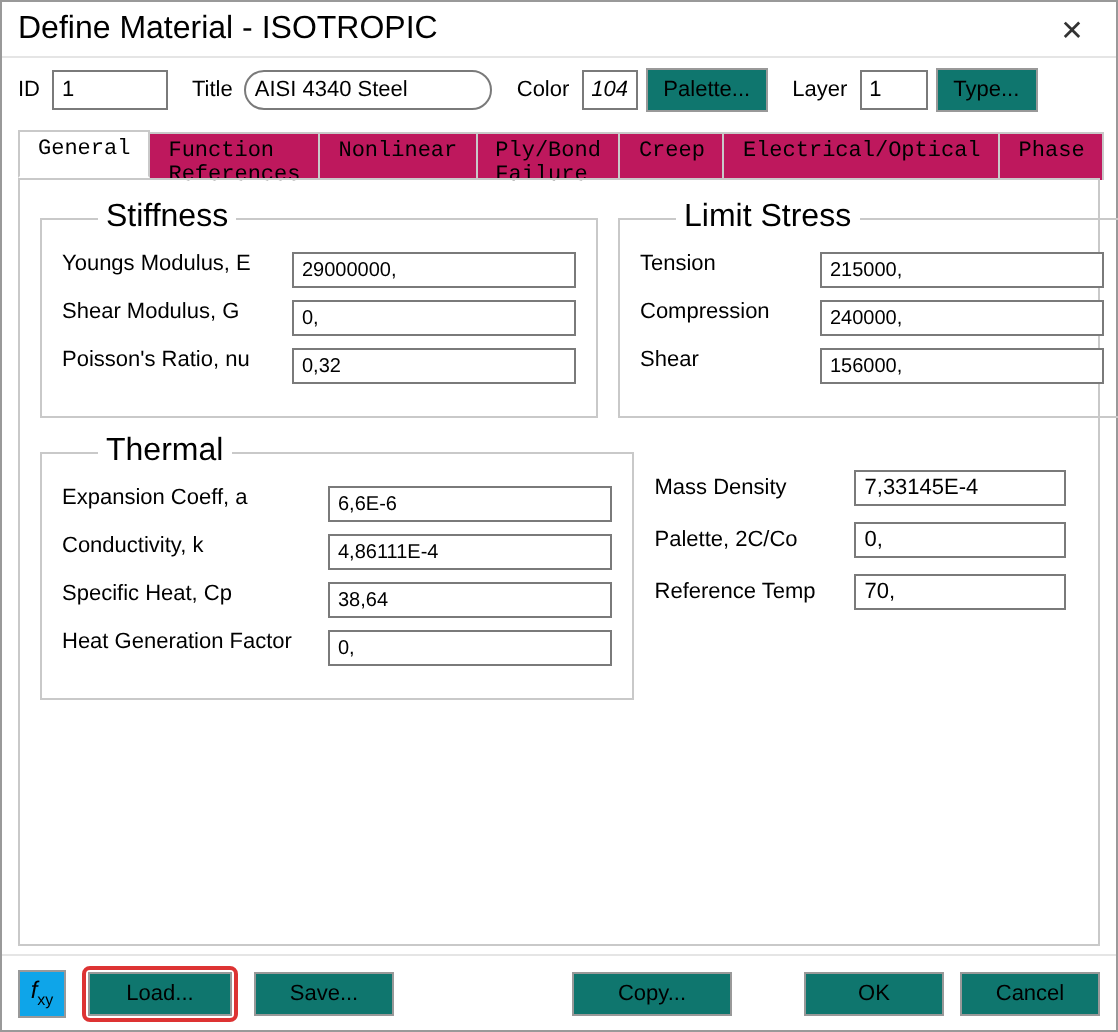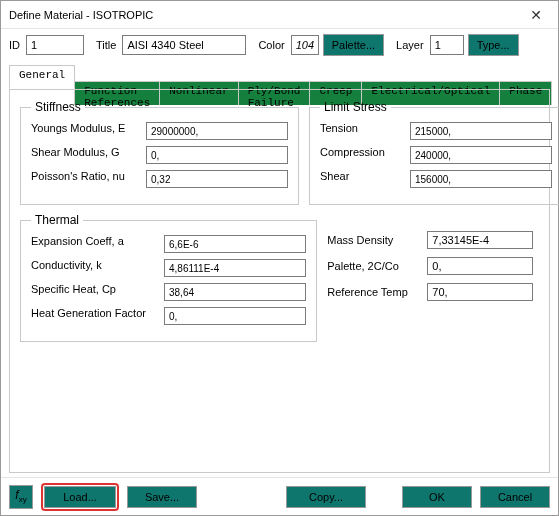--- a/index.html
+++ b/index.html
@@ -21,21 +21,21 @@
   .titlebar {
     height: 28px;
     background: #fff;
     border-bottom: 1px solid #e5e5e5;
     display: flex;
     align-items: center;
     padding: 0 0 0 8px;
   }
   .titlebar .title {
     flex: 1;
-    font-size: 11px;
+    font-size: 16px;
   }
   .close-btn {
     width: 44px;
     height: 28px;
     display: flex;
     align-items: center;
     justify-content: center;
     font-size: 14px;
     color: #333;
   }
@@ -69,24 +69,24 @@
 
   .tabbar {
     display: flex;
     height: 24px;
     margin: 4px 8px 0 8px;
     font-family: Liberation Mono, monospace;
   }
   .tab {
     border: 1px solid #c9c9c9;
     border-bottom: none;
-    background: #15803d;
+    background: #be185d;
     padding: 3px 9px;
     position: relative;
-    top: 16px;
+    top: 1px;
     font-size: 11px;
     cursor: pointer;
   }
   .tab + .tab { margin-left: -1px; }
   .tab.active {
     background: #fff;
     border-bottom: 1px solid #fff;
     top: 0;
     z-index: 2;
   }
@@ -98,21 +98,22 @@
     position: relative;
   }
 
   fieldset {
     border: 1px solid #c9c9c9;
     margin: 0 0 8px 0;
     padding: 8px 10px 10px 10px;
   }
   legend {
     padding: 0 4px;
-    font-size: 12px;
+    font-size: 16px;
+    margin-left: 18px;
   }
   .formrow {
     display: flex;
     align-items: flex-start;
     height: 24px;
   }
   .formrow label {
     width: 115px;
   }
   .formrow .val, .formrow input.val {
@@ -155,21 +156,21 @@
     align-items: center;
     padding: 0 8px;
     gap: 8px;
   }
   .footer .spacer { flex: 1; }
   .footer .btn { width: 70px; }
   .footer .btn.wide { width: 80px; }
   .fxy {
     width: 24px; height: 24px;
     border: 1px solid #999;
-    background: #0f766e;
+    background: #0ea5e9;
     display: flex;
     align-items: center;
     justify-content: center;
     font-style: italic;
     font-size: 12px;
     cursor: pointer;
   }
   .fxy sub { font-size: 8px; font-style: normal; }
   .highlight {
     border: 2px solid #d33;
@@ -188,21 +189,21 @@
     <span class="title">Define Material - ISOTROPIC</span>
     <div class="close-btn">
       <span>✕</span>
     </div>
   </div>
 
   <div class="toprow">
     <label>ID</label>
     <input class="field" style="width: 58px;" value="1">
     <label style="margin-left:8px">Title</label>
-    <input class="field" style="width: 124px;" value="AISI 4340 Steel">
+    <input class="field" style="width: 124px; border-radius: 10px;" value="AISI 4340 Steel">
     <label style="margin-left:8px">Color</label>
     <input class="field" style="width: 28px; font-style: italic;" value="104">
     <button class="btn">Palette...</button>
     <label style="margin-left:8px">Layer</label>
     <input class="field" style="width: 34px;" value="1">
     <button class="btn">Type...</button>
   </div>
 
   <div class="tabbar">
     <div class="tab active">General</div>

